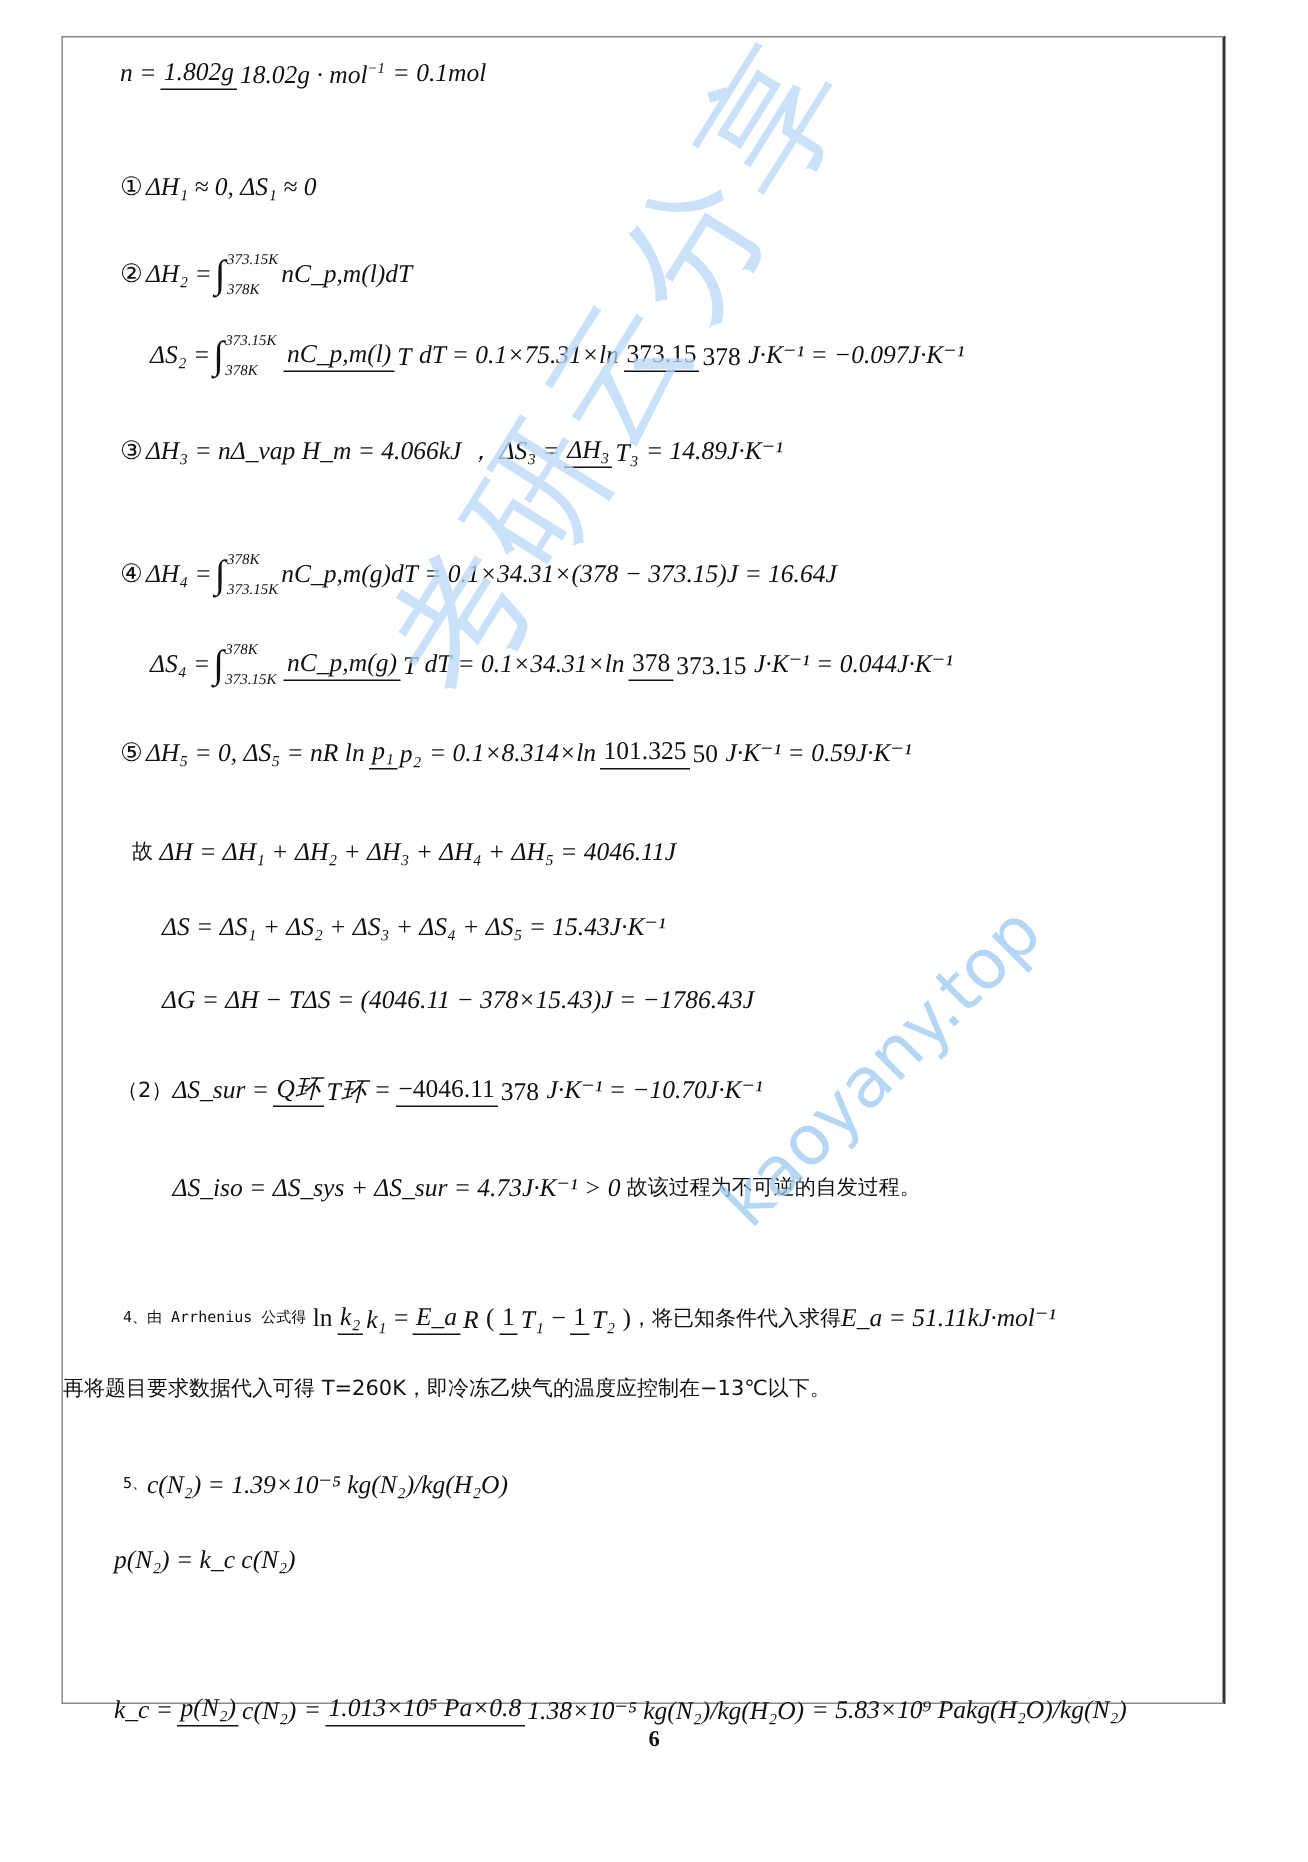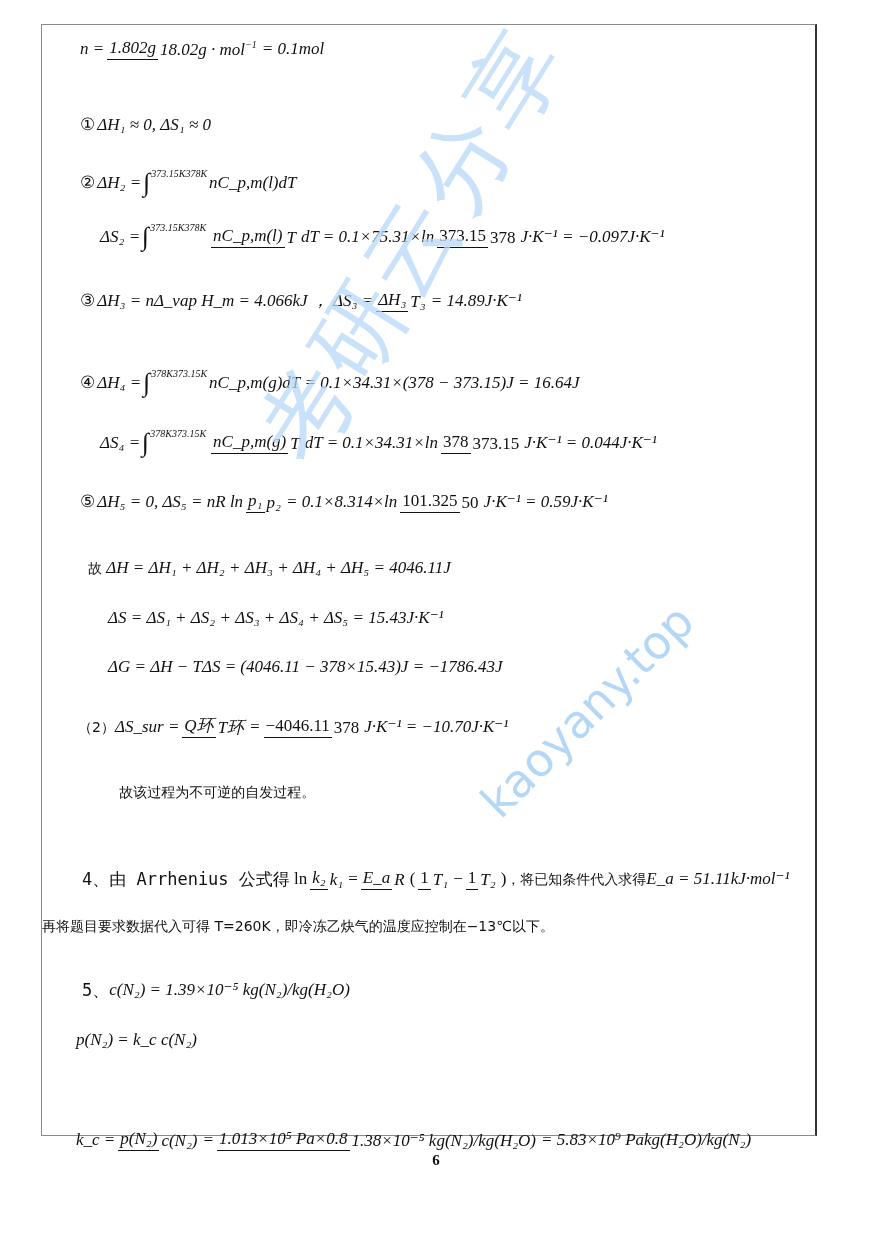--- a/index.html
+++ b/index.html
@@ -10,23 +10,23 @@
               border-bottom: 1px solid #8a8a8a; border-right: 2px solid #333; box-sizing: border-box; }
   .line { position: absolute; white-space: nowrap; font-size: 17px; line-height: 20px; display: flex; align-items: center; }
   .m { font-style: italic; }
   .up { font-style: normal; }
   sub, sup { font-size: 10px; line-height: 0; }
   .frac { display: inline-flex; flex-direction: row; align-items: center; vertical-align: middle; margin: 0 3px; }
   .frac .num { padding: 0 2px 1px; border-bottom: 1px solid #111; line-height: 20px; }
   .frac .den { padding: 1px 2px 0; line-height: 20px; }
   .int { display: inline-flex; align-items: center; margin: 0 2px; }
   .int .sym { font-size: 26px; font-style: normal; line-height: 26px; }
-  .int .lim { display: inline-flex; flex-direction: row; justify-content: space-between; height: 38px; font-size: 10px; font-style: italic; margin-left: 1px; }
+  .int .lim { display: inline-flex; flex-direction: column; justify-content: space-between; height: 38px; font-size: 10px; font-style: italic; margin-left: 1px; }
   .cn { font-family: "DejaVu Sans", sans-serif; font-size: 14px; font-style: normal; }
-  .cn-mono { font-family: "DejaVu Sans Mono", monospace; font-size: 17px; font-style: normal; }
+  .cn-mono { font-family: "DejaVu Sans Mono", monospace; font-size: 10px; font-style: normal; }
   .circ { font-style: normal; font-size: 17px; margin-right: 2px; }
   .page-num { position: absolute; top: 1152px; left: 0; width: 872px; text-align: center; font-size: 15px; font-weight: bold; }
   .wm-cn { position: absolute; left: 230px; top: 420px; color: #b8d8f8; font-family: "DejaVu Serif", serif;
            font-size: 92px; transform: rotate(-58deg); transform-origin: left top; opacity: 0.75; letter-spacing: 6px; white-space: nowrap; pointer-events: none; }
   .wm-url { position: absolute; left: 470px; top: 790px; color: #9ccaf2; font-family: "DejaVu Sans", sans-serif;
             font-size: 46px; transform: rotate(-45deg); transform-origin: left top; opacity: 0.75; white-space: nowrap; pointer-events: none; }
 </style>
 </head>
 <body>
 
@@ -158,21 +158,21 @@
       <span class="den">T环</span>
     </span>
   <span>=</span>
   <span class="frac up">
       <span class="num">−4046.11</span>
       <span class="den">378</span>
     </span>
   <span>J·K⁻¹ = −10.70J·K⁻¹</span>
 </div>
 <div class="line m" style="left:115px; top:782px;">
-  &nbsp;<span class="cn">故该过程为不可逆的自发过程。</span>
+  <span>ΔS_iso = ΔS_sys + ΔS_sur = 4.73J·K⁻¹ &gt; 0</span>&nbsp;<span class="cn">故该过程为不可逆的自发过程。</span>
 </div>
 
 <div class="line" style="left:82px; top:868px;">
   <span class="cn-mono">4、由 Arrhenius 公式得</span>&nbsp;
   <span class="m up">ln</span>
   <span class="frac m">
       <span class="num">k₂</span>
       <span class="den">k₁</span>
     </span>
   <span>=</span>

